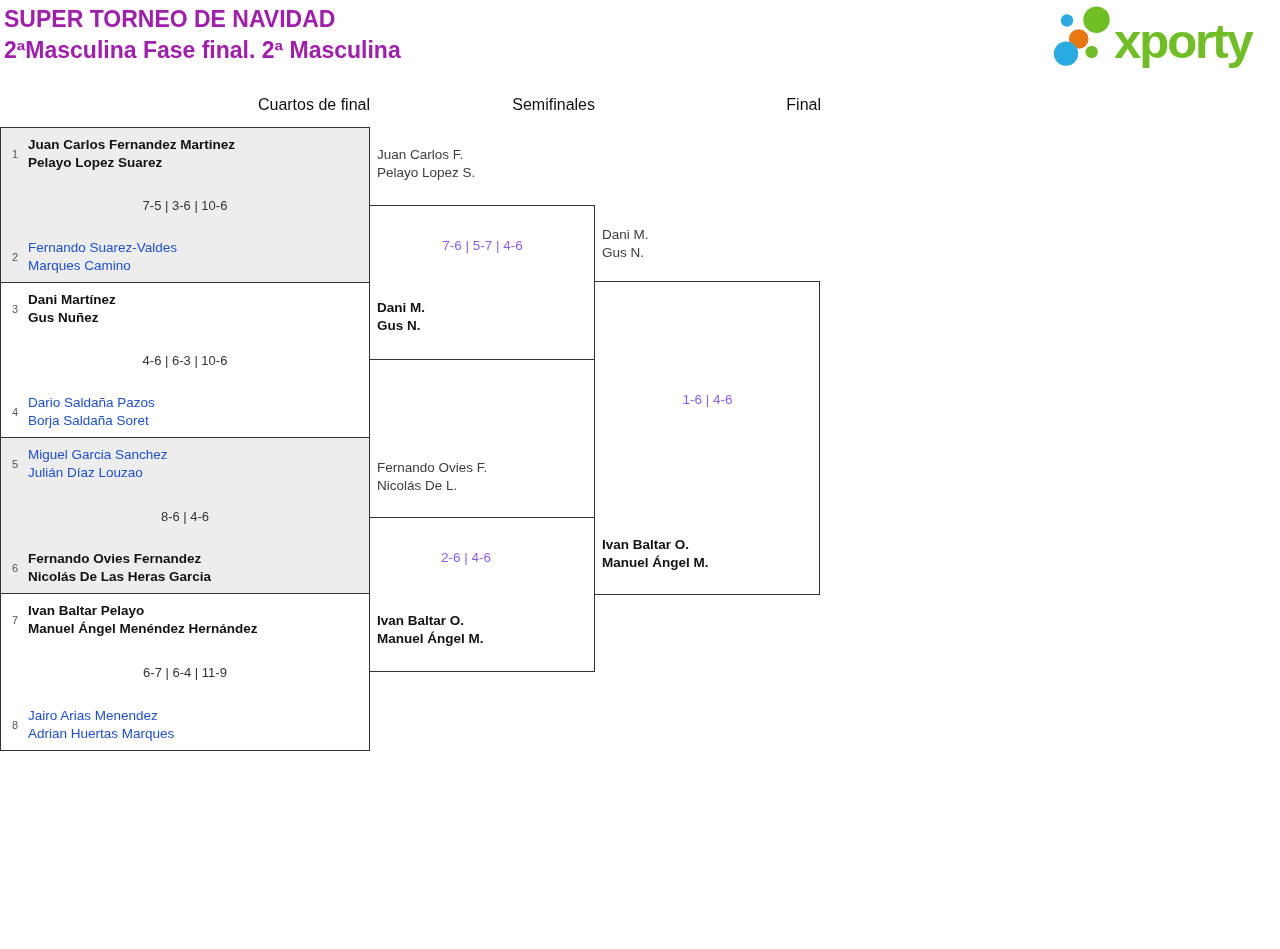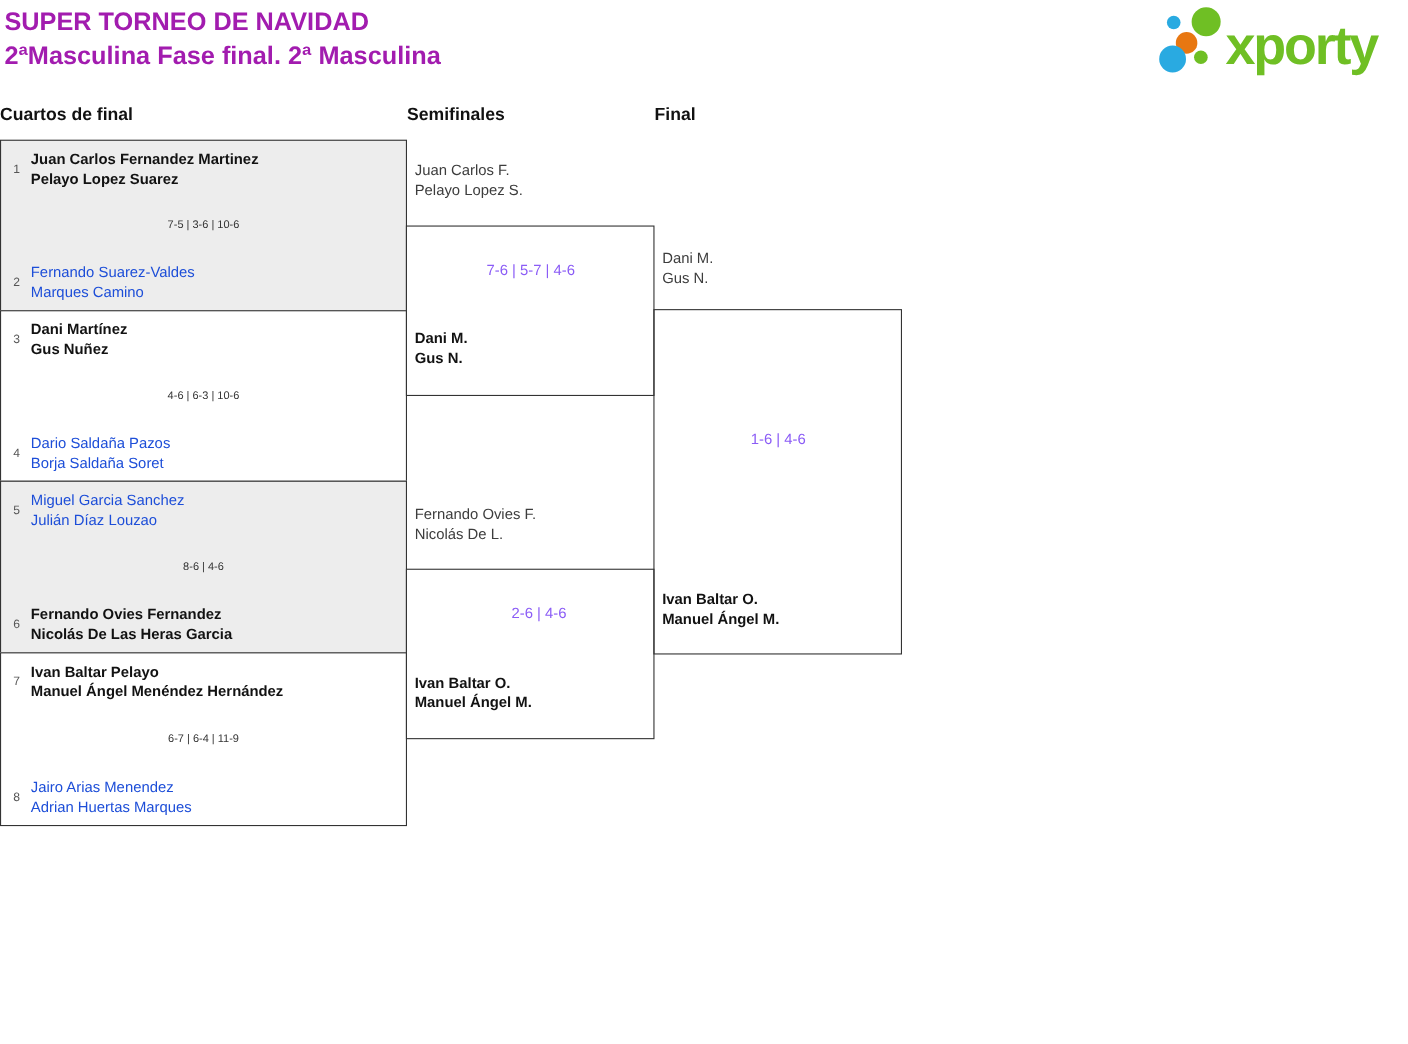--- a/index.html
+++ b/index.html
@@ -4,57 +4,57 @@
 <style>
   html,body{margin:0;padding:0;background:#fff;}
   body{width:1280px;height:949px;position:relative;font-family:"Liberation Sans",sans-serif;overflow:hidden;}
   .abs{position:absolute;}
 
   
   .title{left:4px;top:4px;font-size:23px;line-height:31px;font-weight:700;color:#a21caf;}
   .logo{left:1045px;top:2px;width:235px;height:76px;}
 
   
-  .round-h{top:96px;text-align:left;font-size:16px;font-weight:700;color:#111;}
+  .round-h{top:96px;text-align:right;font-size:16px;font-weight:400;color:#111;}
   .rh-qf{left:0;width:370px;}
   .rh-sf{left:370px;width:225px;}
   .rh-f{left:595px;width:226px;}
 
   
   .qf-box{left:0;width:368px;border:1px solid #333;}
   .qf1{top:127px;height:154px;background:#ededed;}
   .qf2{top:282px;height:154px;background:#ffffff;}
   .qf3{top:437px;height:155px;background:#ededed;}
   .qf4{top:593px;height:156px;background:#ffffff;}
   .team-row{position:absolute;left:6px;right:6px;display:flex;align-items:center;}
   .team-row.top{top:8px;}
   .team-row.bottom{bottom:8px;}
   .seed{flex:none;width:16px;margin-right:5px;text-align:center;font-size:11px;color:#555;}
   .tname{font-size:13.5px;line-height:17.5px;color:#1d4ed8;}
   .winner .tname{font-weight:700;color:#121212;}
-  .score{position:absolute;left:0;right:0;top:50%;transform:translateY(-50%);text-align:center;font-size:10px;color:#333;}
+  .score{position:absolute;left:0;right:0;top:50%;transform:translateY(-50%);text-align:center;font-size:13px;color:#333;}
 
   
   .line-box{border:1px solid #333;background:transparent;box-sizing:border-box;}
   .sf1-box{left:369px;top:205px;width:226px;height:155px;}
   .sf2-box{left:369px;top:517px;width:226px;height:155px;}
   .f-box{left:594px;top:281px;width:226px;height:314px;}
 
   .pair{font-size:13.5px;line-height:17.5px;color:#3d3d3d;}
   .pair.winner{font-weight:700;color:#121212;}
   .sf1-t1{left:377px;top:146px;}
   .sf1-t2{left:377px;top:299px;}
   .sf2-t1{left:377px;top:459px;}
   .sf2-t2{left:377px;top:612px;}
   .f-t1{left:602px;top:226px;}
   .f-t2{left:602px;top:536px;}
 
   .score-float{text-align:center;font-size:13.5px;color:#8b5cf6;}
   .sf1-score{left:370px;width:225px;top:238px;}
-  .sf2-score{left:370px;width:192px;top:550px;padding-left:24px;}
+  .sf2-score{left:370px;width:192px;top:550px;}
   .f-score{left:595px;width:225px;top:392px;}
 </style>
 </head>
 <body>
 
 <div class="abs title">
   <div>SUPER TORNEO DE NAVIDAD</div>
   <div>2ªMasculina Fase final. 2ª Masculina</div>
 </div>
 

